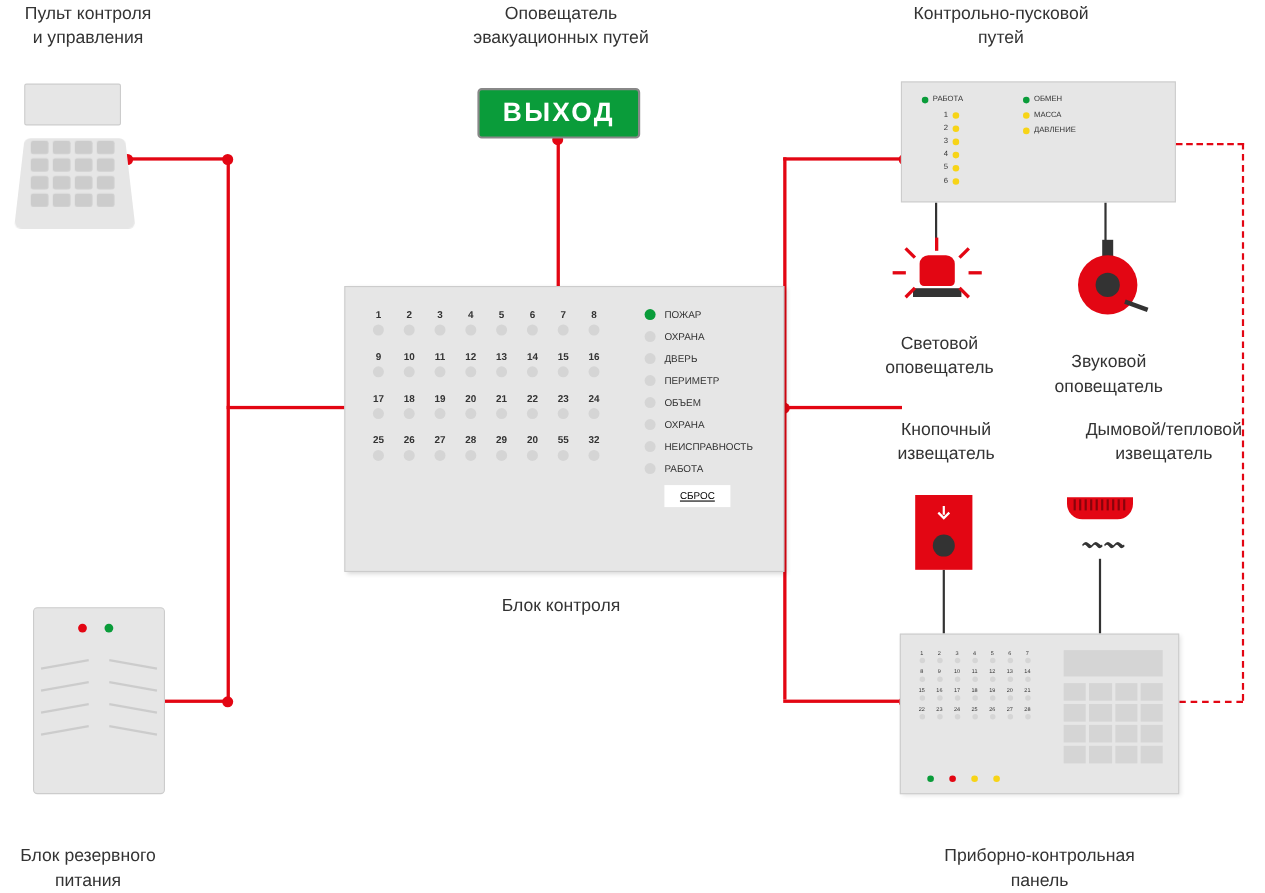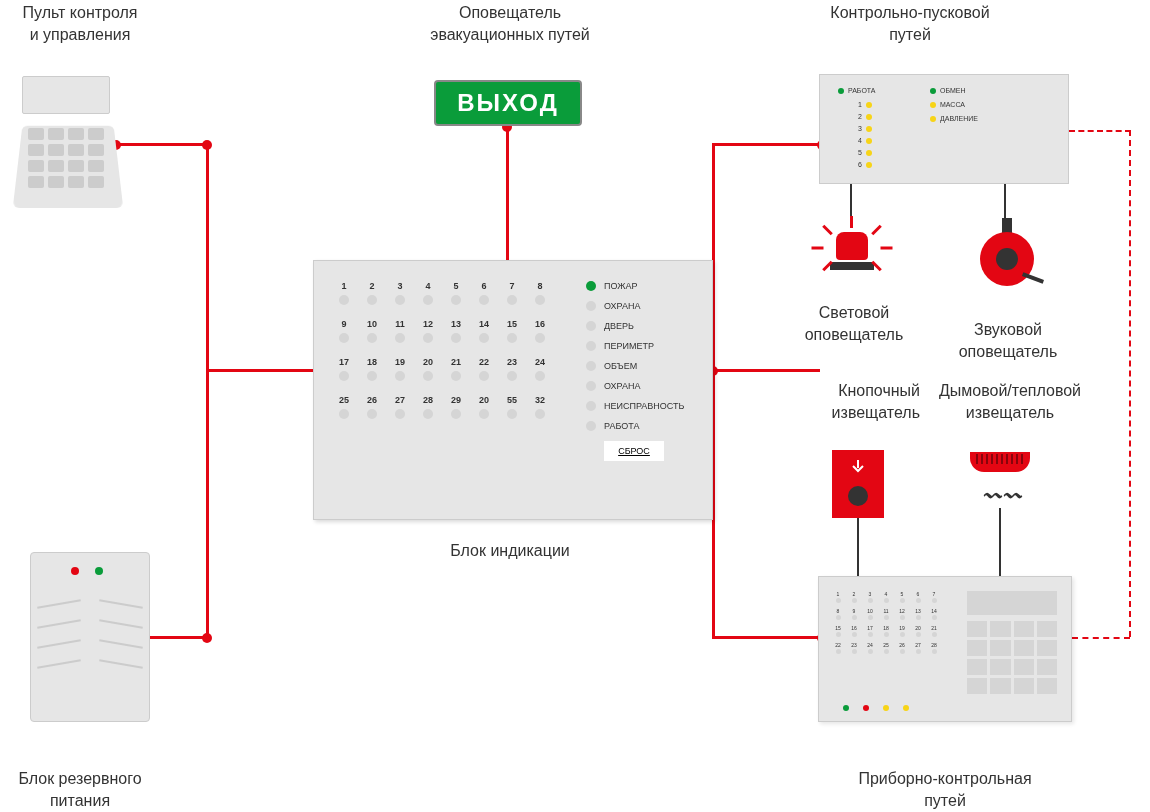--- a/index.html
+++ b/index.html
@@ -109,33 +109,33 @@
 <div class="wire dashed" style="left:1069px; top:130px; width:62px; height:0;"></div>
 <div class="wire dashedv" style="left:1129px; top:130px; width:0; height:507px;"></div>
 <div class="wire dashed" style="left:1072px; top:637px; width:58px; height:0;"></div>
 
 <div class="label" style="left:0px; top:2px; width:160px; white-space:pre-line;">Пульт контроля
 и управления</div>
 <div class="label" style="left:400px; top:2px; width:220px; white-space:pre-line;">Оповещатель
 эвакуационных путей</div>
 <div class="label" style="left:800px; top:2px; width:220px; white-space:pre-line;">Контрольно-пусковой
 путей</div>
-<div class="label" style="left:420px; top:540px; width:180px;">Блок индикации</div>
+<div class="label" style="left:420px; top:540px; width:180px;">Блок контроля</div>
 <div class="label" style="left:-10px; top:768px; width:180px; white-space:pre-line;">Блок резервного
 питания</div>
 <div class="label" style="left:794px; top:302px; width:120px; white-space:pre-line;">Световой
 оповещатель</div>
 <div class="label" style="left:948px; top:302px; width:120px; white-space:pre-line;margin-top:17px;">Звуковой
 оповещатель</div>
-<div class="label" style="left:800px; top:380px; width:120px; white-space:pre-line;text-align:right;">Кнопочный
+<div class="label" style="left:800px; top:380px; width:120px; white-space:pre-line;">Кнопочный
 извещатель</div>
-<div class="label" style="left:930px; top:380px; width:160px; white-space:pre-line;">Дымовой/тепловой
+<div class="label" style="left:978px; top:380px; width:160px; white-space:pre-line;">Дымовой/тепловой
 извещатель</div>
 <div class="label" style="left:820px; top:768px; width:250px; white-space:pre-line;">Приборно-контрольная
-путей</div>
+панель</div>
 
 <div class="keypad">
   <div class="screen"></div>
   <div class="body"></div>
   <div class="keys">
       <div></div>
       <div></div>
       <div></div>
       <div></div>
       <div></div>

